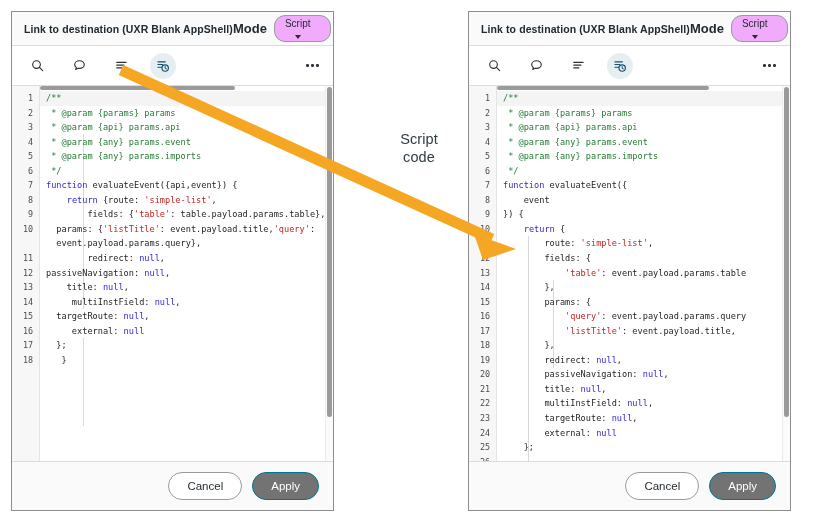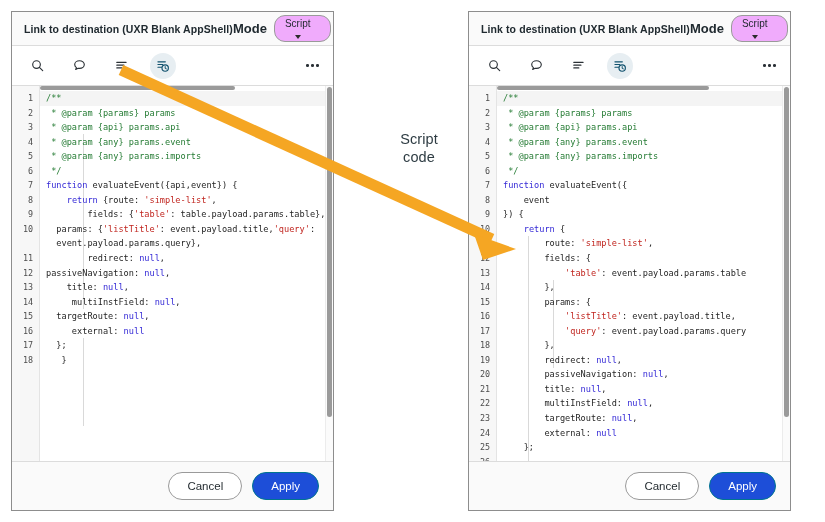--- a/index.html
+++ b/index.html
@@ -196,21 +196,21 @@
     box-sizing:border-box;
     white-space:nowrap;
   }
   .btn.secondary{
     background:#ffffff;
     border:1px solid #9a9a9a;
     color:#1f272c;
     text-align:right;
   }
   .btn.primary{
-    background:#1d4ed8;
+    background:#737373;
     border:1px solid #00758f;
     color:#ffffff;
     font-weight:400;
   }
 
   
   .callout{
     position:absolute;
     left:371px;
     top:131px;
@@ -432,22 +432,22 @@
           <div class="cl"><span class="tok-cm"> */</span></div>
           <div class="cl"><span class="tok-kw">function</span><span class="tok-pl"> evaluateEvent({</span></div>
           <div class="cl"><span class="tok-pl">    event</span></div>
           <div class="cl"><span class="tok-pl">}) {</span></div>
           <div class="cl"><span class="tok-pl">    </span><span class="tok-kw">return</span><span class="tok-pl"> {</span></div>
           <div class="cl"><span class="tok-pl">        route: </span><span class="tok-str">'simple-list'</span><span class="tok-pl">,</span></div>
           <div class="cl"><span class="tok-pl">        fields: {</span></div>
           <div class="cl"><span class="tok-pl">            </span><span class="tok-str">'table'</span><span class="tok-pl">: event.payload.params.table</span></div>
           <div class="cl"><span class="tok-pl">        },</span></div>
           <div class="cl"><span class="tok-pl">        params: {</span></div>
+          <div class="cl"><span class="tok-pl">            </span><span class="tok-str">'query'</span><span class="tok-pl">: event.payload.params.query</span></div>
           <div class="cl"><span class="tok-pl">            </span><span class="tok-str">'listTitle'</span><span class="tok-pl">: event.payload.title,</span></div>
-          <div class="cl"><span class="tok-pl">            </span><span class="tok-str">'query'</span><span class="tok-pl">: event.payload.params.query</span></div>
           <div class="cl"><span class="tok-pl">        },</span></div>
           <div class="cl"><span class="tok-pl">        redirect: </span><span class="tok-null">null</span><span class="tok-pl">,</span></div>
           <div class="cl"><span class="tok-pl">        passiveNavigation: </span><span class="tok-null">null</span><span class="tok-pl">,</span></div>
           <div class="cl"><span class="tok-pl">        title: </span><span class="tok-null">null</span><span class="tok-pl">,</span></div>
           <div class="cl"><span class="tok-pl">        multiInstField: </span><span class="tok-null">null</span><span class="tok-pl">,</span></div>
           <div class="cl"><span class="tok-pl">        targetRoute: </span><span class="tok-null">null</span><span class="tok-pl">,</span></div>
           <div class="cl"><span class="tok-pl">        external: </span><span class="tok-null">null</span></div>
           <div class="cl"><span class="tok-pl">    };</span></div>
         </div>
       <div class="hscroll">

